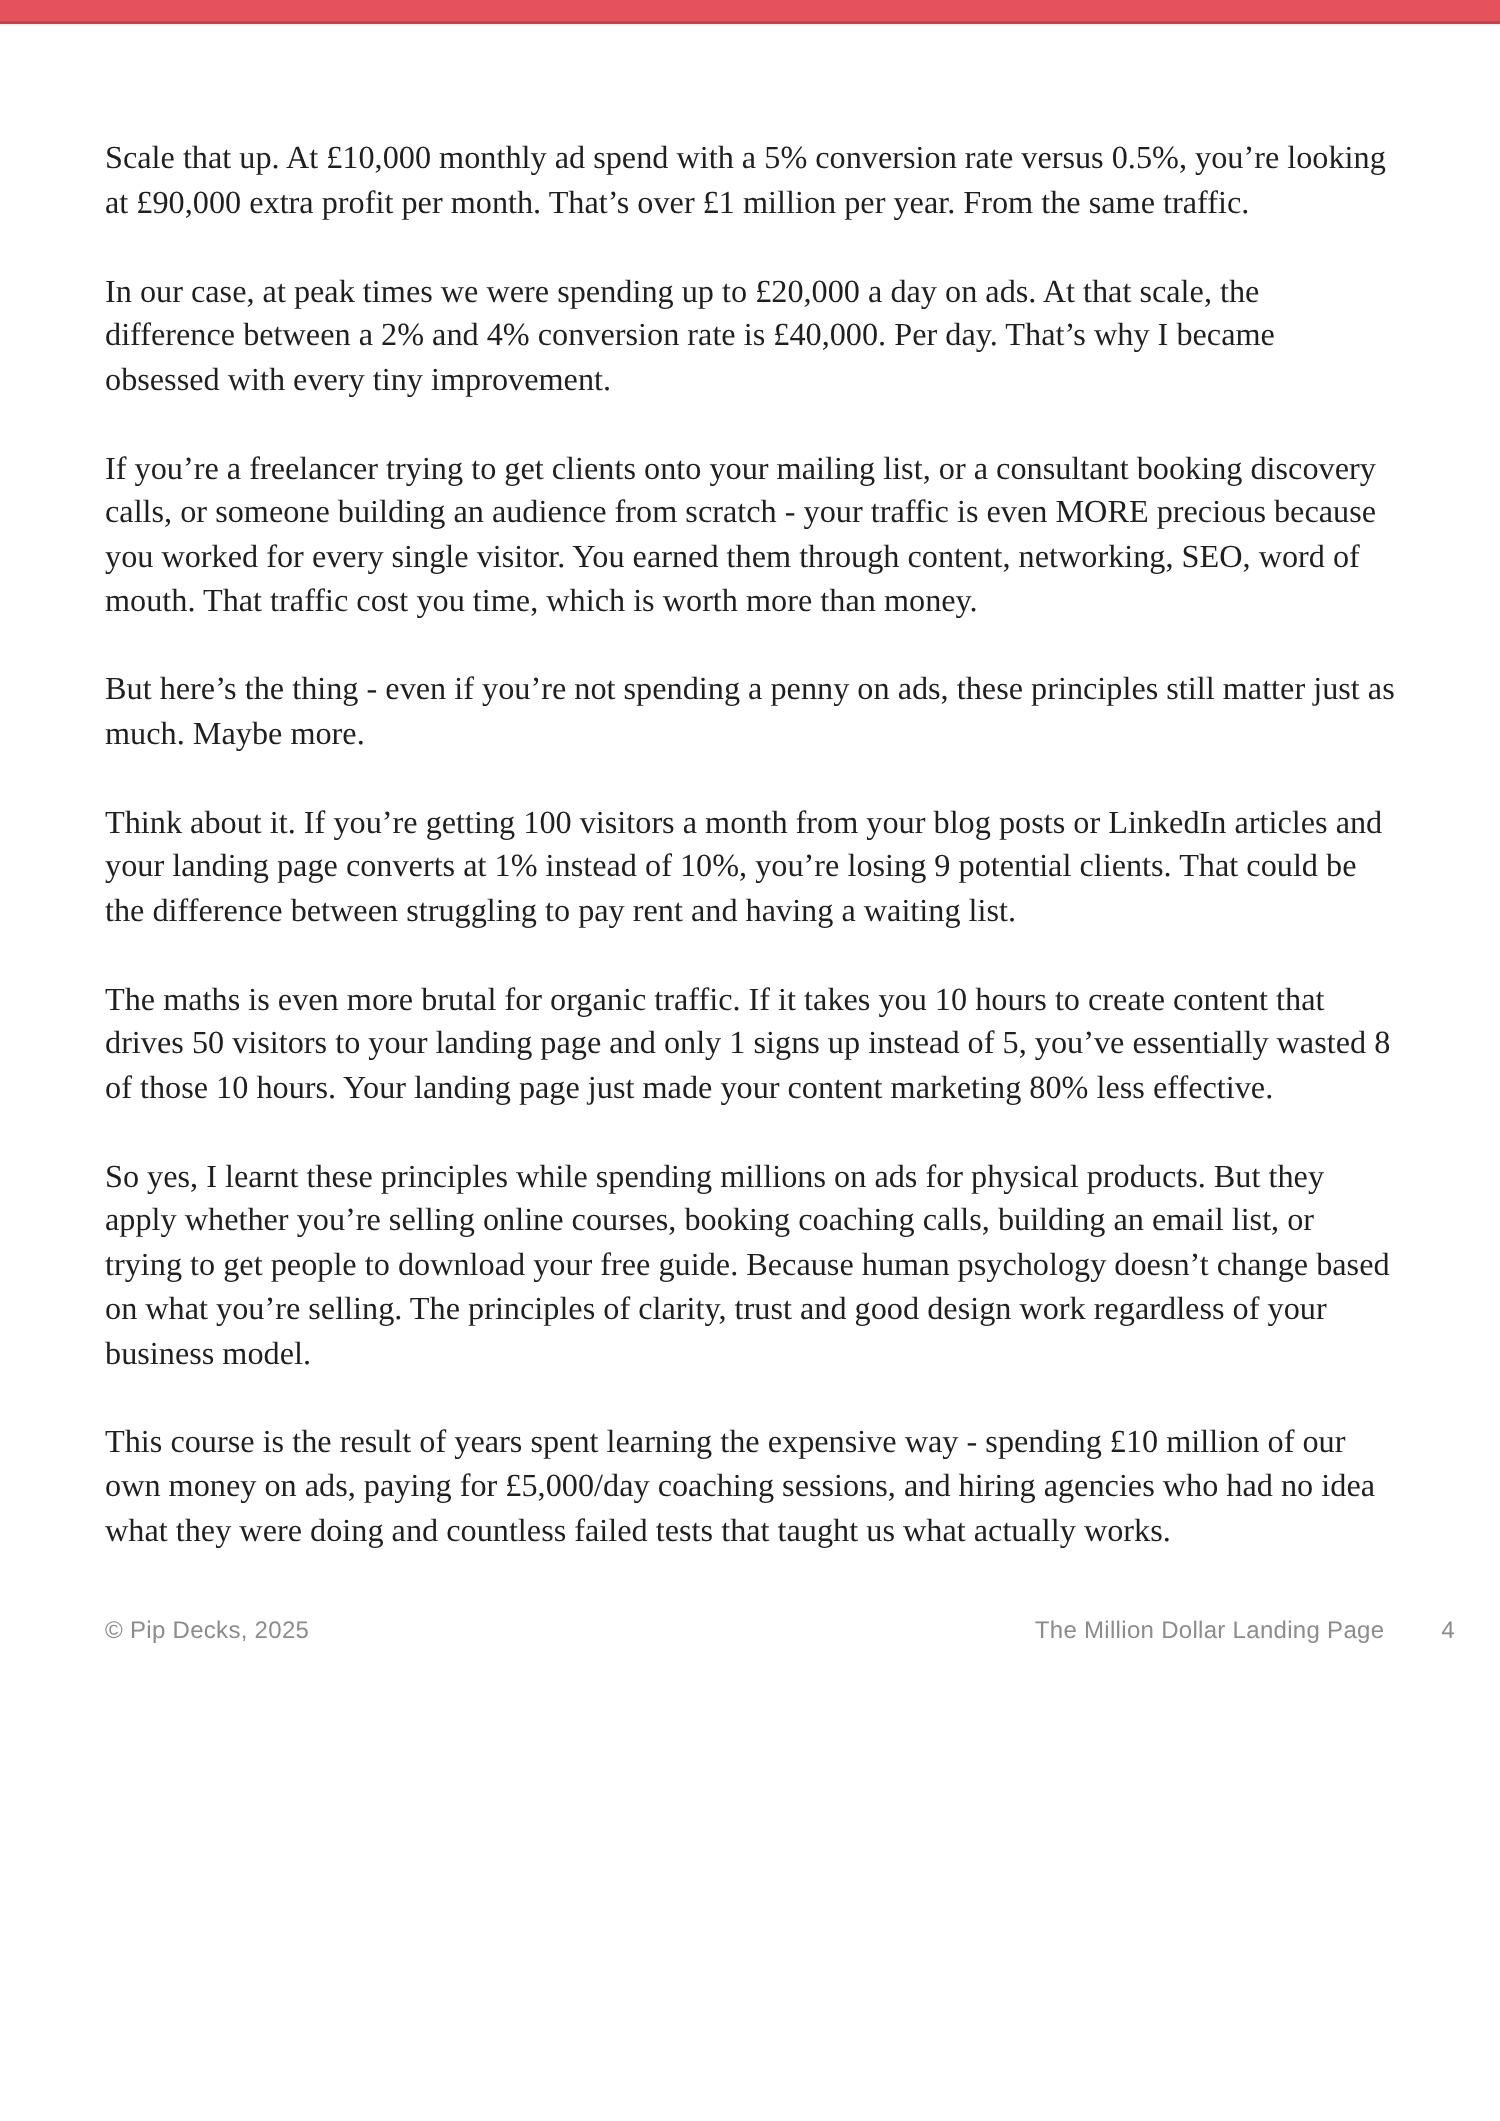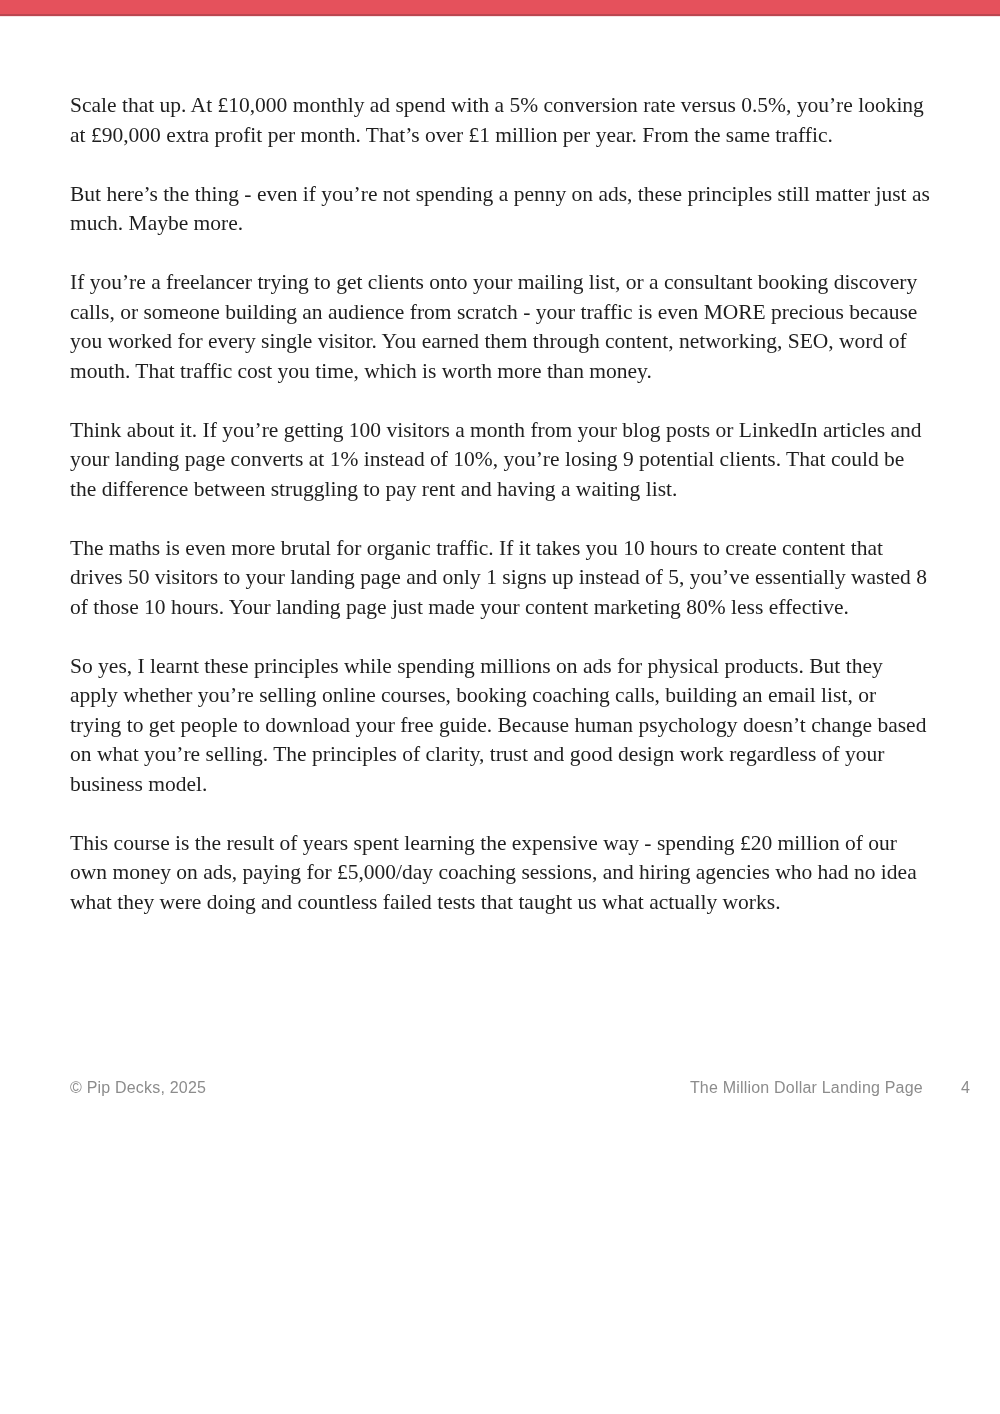--- a/index.html
+++ b/index.html
@@ -59,26 +59,27 @@
 </style>
 </head>
 <body>
 
 <div class="page">
 
   <div class="top-bar"></div>
 
   <main class="content">
     <p>Scale that up. At £10,000 monthly ad spend with a 5% conversion rate versus 0.5%, you’re looking at £90,000 extra profit per month. That’s over £1 million per year. From the same traffic.</p>
+    <p>In our case, at peak times we were spending up to £20,000 a day on ads. At that scale, the difference between a 2% and 4% conversion rate is £40,000. Per day. That’s why I became obsessed with every tiny improvement.</p>
+    <p>If you’re a freelancer trying to get clients onto your mailing list, or a consultant booking discovery calls, or someone building an audience from scratch - your traffic is even MORE precious because you worked for every single visitor. You earned them through content, networking, SEO, word of mouth. That traffic cost you time, which is worth more than money.</p>
     <p>But here’s the thing - even if you’re not spending a penny on ads, these principles still matter just as much. Maybe more.</p>
-    <p>If you’re a freelancer trying to get clients onto your mailing list, or a consultant booking discovery calls, or someone building an audience from scratch - your traffic is even MORE precious because you worked for every single visitor. You earned them through content, networking, SEO, word of mouth. That traffic cost you time, which is worth more than money.</p>
     <p>Think about it. If you’re getting 100 visitors a month from your blog posts or LinkedIn articles and your landing page converts at 1% instead of 10%, you’re losing 9 potential clients. That could be the difference between struggling to pay rent and having a waiting list.</p>
     <p>The maths is even more brutal for organic traffic. If it takes you 10 hours to create content that drives 50 visitors to your landing page and only 1 signs up instead of 5, you’ve essentially wasted 8 of those 10 hours. Your landing page just made your content marketing 80% less effective.</p>
     <p>So yes, I learnt these principles while spending millions on ads for physical products. But they apply whether you’re selling online courses, booking coaching calls, building an email list, or trying to get people to download your free guide. Because human psychology doesn’t change based on what you’re selling. The principles of clarity, trust and good design work regardless of your business model.</p>
-    <p>This course is the result of years spent learning the expensive way - spending £20 million of our own money on ads, paying for £5,000/day coaching sessions, and hiring agencies who had no idea what they were doing and countless failed tests that taught us what actually works.</p>
+    <p>This course is the result of years spent learning the expensive way - spending £10 million of our own money on ads, paying for £5,000/day coaching sessions, and hiring agencies who had no idea what they were doing and countless failed tests that taught us what actually works.</p>
   </main>
 
   <footer class="footer">
     <span>© Pip Decks, 2025</span>
     <span class="footer-right">
       <span>The Million Dollar Landing Page</span>
       <span class="footer-page-number">4</span>
     </span>
   </footer>
 

